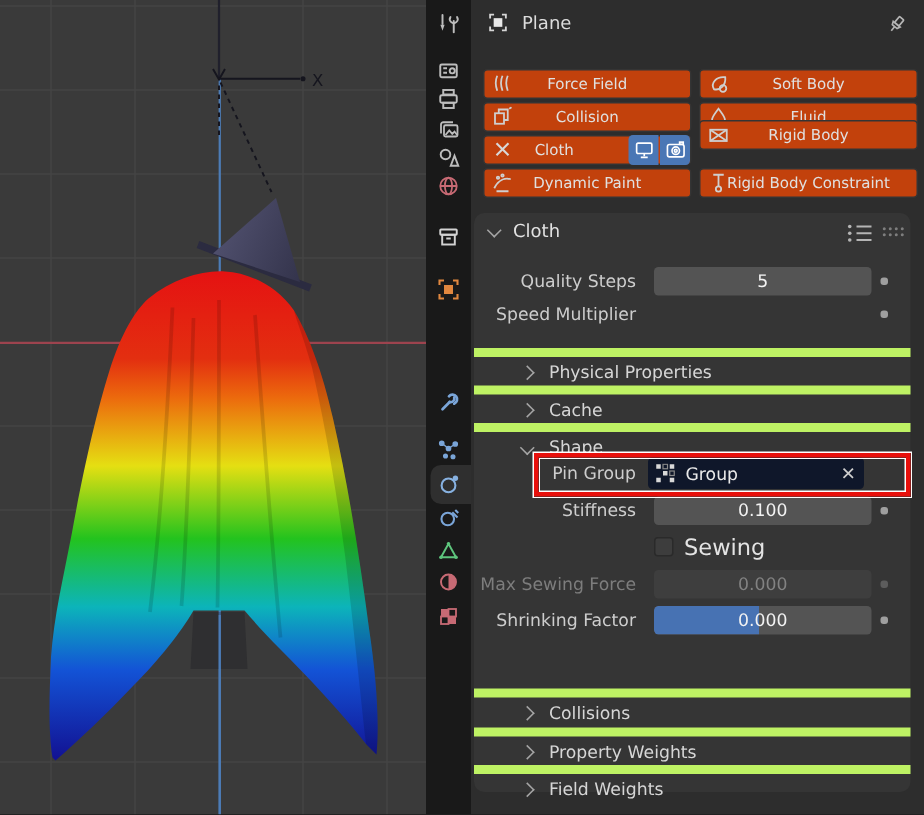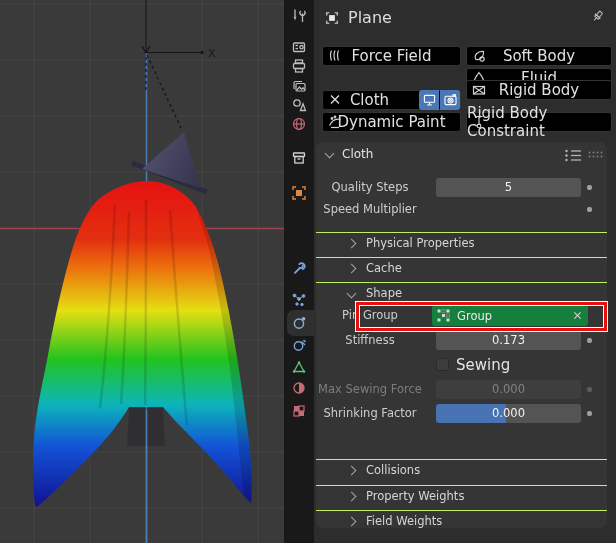--- a/index.html
+++ b/index.html
@@ -10,57 +10,57 @@
   #vp{position:absolute;left:0;top:0;display:block}
   
   .tabbar{position:absolute;left:284px;top:0;width:30px;height:543px;background:#191919}
   .tab{position:absolute;left:7px;width:16px;height:16px;z-index:2}
   .tab svg{display:block}
   .tab-active-bg{position:absolute;left:3px;top:310px;width:27px;height:26px;
        background:#2f2f2f;border-radius:7px 0 0 7px;z-index:1}
   
   .props{position:absolute;left:314px;top:0;width:302px;height:543px;background:#2d2d2d}
   .crumb{position:absolute;left:11px;top:8px;display:flex;align-items:center;gap:9px}
-  .crumb-label{font-size:16px;color:#dcdcdc}
+  .crumb-label{font-size:12px;color:#dcdcdc}
   .pin{position:absolute;left:276px;top:9px;width:15px;height:15px}
-  .btn{position:absolute;height:20px;background:#000000;border:1px solid #343434;border-radius:3px;
+  .btn{position:absolute;height:20px;background:#c2410c;border:1px solid #343434;border-radius:3px;
        box-sizing:border-box;display:flex;align-items:center;justify-content:center;
-       color:#e0e0e0;font-size:15px;cursor:default}
+       color:#e0e0e0;font-size:10px;cursor:default}
   .bicon{position:absolute;left:5px;top:2px;width:14px;height:14px}
   .btn .xglyph{position:absolute;left:6px;top:2px;width:12px;height:13px}
   .toggles{position:absolute;right:0px;top:-1px;height:20px;display:flex;gap:1px;align-items:center}
   .tgl{width:20px;height:20px;background:#4a77b5;display:flex;align-items:center;justify-content:center}
   .tgl.first{border-radius:3px 0 0 3px}.tgl.last{border-radius:0 3px 3px 0}
   
   .panel{position:absolute;left:2px;top:142px;width:291px;height:386px;background:#353535;border-radius:7px}
   .phead{position:absolute;left:0;top:0;right:0;height:26px}
   .ptitle{position:absolute;left:26px;top:5px;font-size:12px;color:#e2e2e2}
   .chev{display:inline-block;width:6px;height:6px;border-right:1.4px solid #a5a5a5;border-bottom:1.4px solid #a5a5a5}
   .chev.d{transform:rotate(45deg)} .chev.r{transform:rotate(-45deg)}
   .phead .chev{position:absolute;left:10px;top:8px}
   .presets{position:absolute;left:248px;top:7px;width:18px;height:13px}
   .grip{position:absolute;left:272px;top:9px;width:15px;height:7px}
   .row{position:absolute;left:0;right:0;height:19px}
-  .lbl{position:absolute;left:0;width:108px;text-align:center;font-size:11.5px;color:#cdcdcd;line-height:19px;white-space:nowrap}
+  .lbl{position:absolute;left:0;width:108px;text-align:right;font-size:11.5px;color:#cdcdcd;line-height:19px;white-space:nowrap}
   .field{position:absolute;left:120px;width:145px;height:19px;background:#545454;border-radius:3px;
          text-align:center;font-size:11.5px;color:#f2f2f2;line-height:19px;overflow:hidden}
   .field .val{position:relative;z-index:1}
   .fill{position:absolute;left:0;top:0;bottom:0;width:70px;background:#4772b3;border-radius:3px 0 0 3px}
   .dot{position:absolute;left:271px;top:7px;width:5px;height:5px;border-radius:2px;background:#9f9f9f}
-  .sub{position:absolute;left:0;right:0;height:20px;border-top:1px solid #bef264;
+  .sub{position:absolute;left:0;right:0;height:20px;border-top:6px solid #bef264;
        display:flex;align-items:center;font-size:11.5px;color:#d6d6d6}
   .sub .chev{margin-left:32px}
   .sub .sublabel{margin-left:11px}
   .dim .lbl,.dim.lbl{color:#7d7d7d}
   .dim .field{background:#3e3e3e;color:#828282}
   .dim .dot{background:#5c5c5c}
   .cb{position:absolute;left:120px;top:1px;width:13px;height:13px;background:#3d3d3d;
       border:1px solid #2a2a2a;border-radius:2.5px;box-sizing:border-box}
   .cblabel{position:absolute;left:140px;top:0;font-size:15px;color:#e3e3e3;line-height:16px}
-  .idfield{position:absolute;left:116px;width:156px;height:21px;background:#15803d;border-radius:3px;
+  .idfield{position:absolute;left:116px;width:144px;height:21px;background:#0f172a;border-radius:3px;
        display:flex;align-items:center;font-size:11.5px;color:#eaeaea}
   .idfield .vg{margin-left:5px}
   .idfield .idval{margin-left:7px}
   .idfield .xbtn{margin-left:auto;margin-right:6px;width:9px;height:9px}
   
   .annot{position:absolute;left:356px;top:302px;width:251px;height:29px;box-sizing:border-box;
        border:3px solid #e8100c;box-shadow:0 0 0 1px #ffffff, inset 0 0 0 1px #ffffff;
        z-index:40;pointer-events:none}
 </style>
 </head>
@@ -285,20 +285,28 @@
           <path d="M10.5,1.5 q-2,4.5 0,10"></path>
       </svg>
       <span>Force Field</span>
     </div>
     <div class="btn" style="left:152px;top:46px;width:146px">
       <svg class="bicon" viewBox="0 0 14 14" fill="none" stroke="#cfcfcf" stroke-width="1.2">
         <path d="M4,10.5 C1.5,6.5 5.5,1.8 11.5,2.5 C12,7.5 8.5,11.5 4,10.5 Z"></path>
           <circle cx="10" cy="10" r="2.2"></circle>
       </svg>
       <span>Soft Body</span>
+    </div>
+    <div class="btn" style="left:8px;top:68px;width:139px">
+      <svg class="bicon" viewBox="0 0 14 14" fill="none" stroke="#cfcfcf" stroke-width="1.2">
+        <rect x="2" y="4.5" width="6" height="7"></rect>
+          <path d="M4.5,4.5 V2 h6 v7 h-2.5"></path>
+          <line x1="11.5" y1="1.5" x2="13" y2="0.5"></line>
+      </svg>
+      <span>Collision</span>
     </div>
     <div class="btn" style="left:152px;top:68px;width:146px">
       <svg class="bicon" viewBox="0 0 14 14" fill="none" stroke="#cfcfcf" stroke-width="1.2">
         <path d="M7,1.5 C9.5,5 11.3,6.8 11.3,9 a4.3,4.3 0 1 1 -8.6,0 C2.7,6.8 4.5,5 7,1.5 Z"></path>
       </svg>
       <span>Fluid</span>
     </div>
     <div class="btn" style="left:8px;top:90px;width:139px">
       <svg class="xglyph" viewBox="0 0 12 12" stroke="#d8d8d8" stroke-width="1.4">
         <line x1="2" y1="2" x2="10" y2="10"></line>
@@ -418,21 +426,21 @@
           <svg class="xbtn" viewBox="0 0 10 10" stroke="#cfcfcf" stroke-width="1.3">
             <line x1="1.5" y1="1.5" x2="8.5" y2="8.5"></line>
               <line x1="8.5" y1="1.5" x2="1.5" y2="8.5"></line>
           </svg>
         </div>
       </div>
 
       <div class="row" style="top:189px">
         <div class="lbl">Stiffness</div>
         <div class="field">
-          <span class="val">0.173</span>
+          <span class="val">0.100</span>
         </div>
         <span class="dot"></span>
       </div>
 
       <div class="row" style="top:215px;height:16px">
         <div class="cb"></div>
         <span class="cblabel">Sewing</span>
       </div>
 
       <div class="row dim" style="top:238px">

